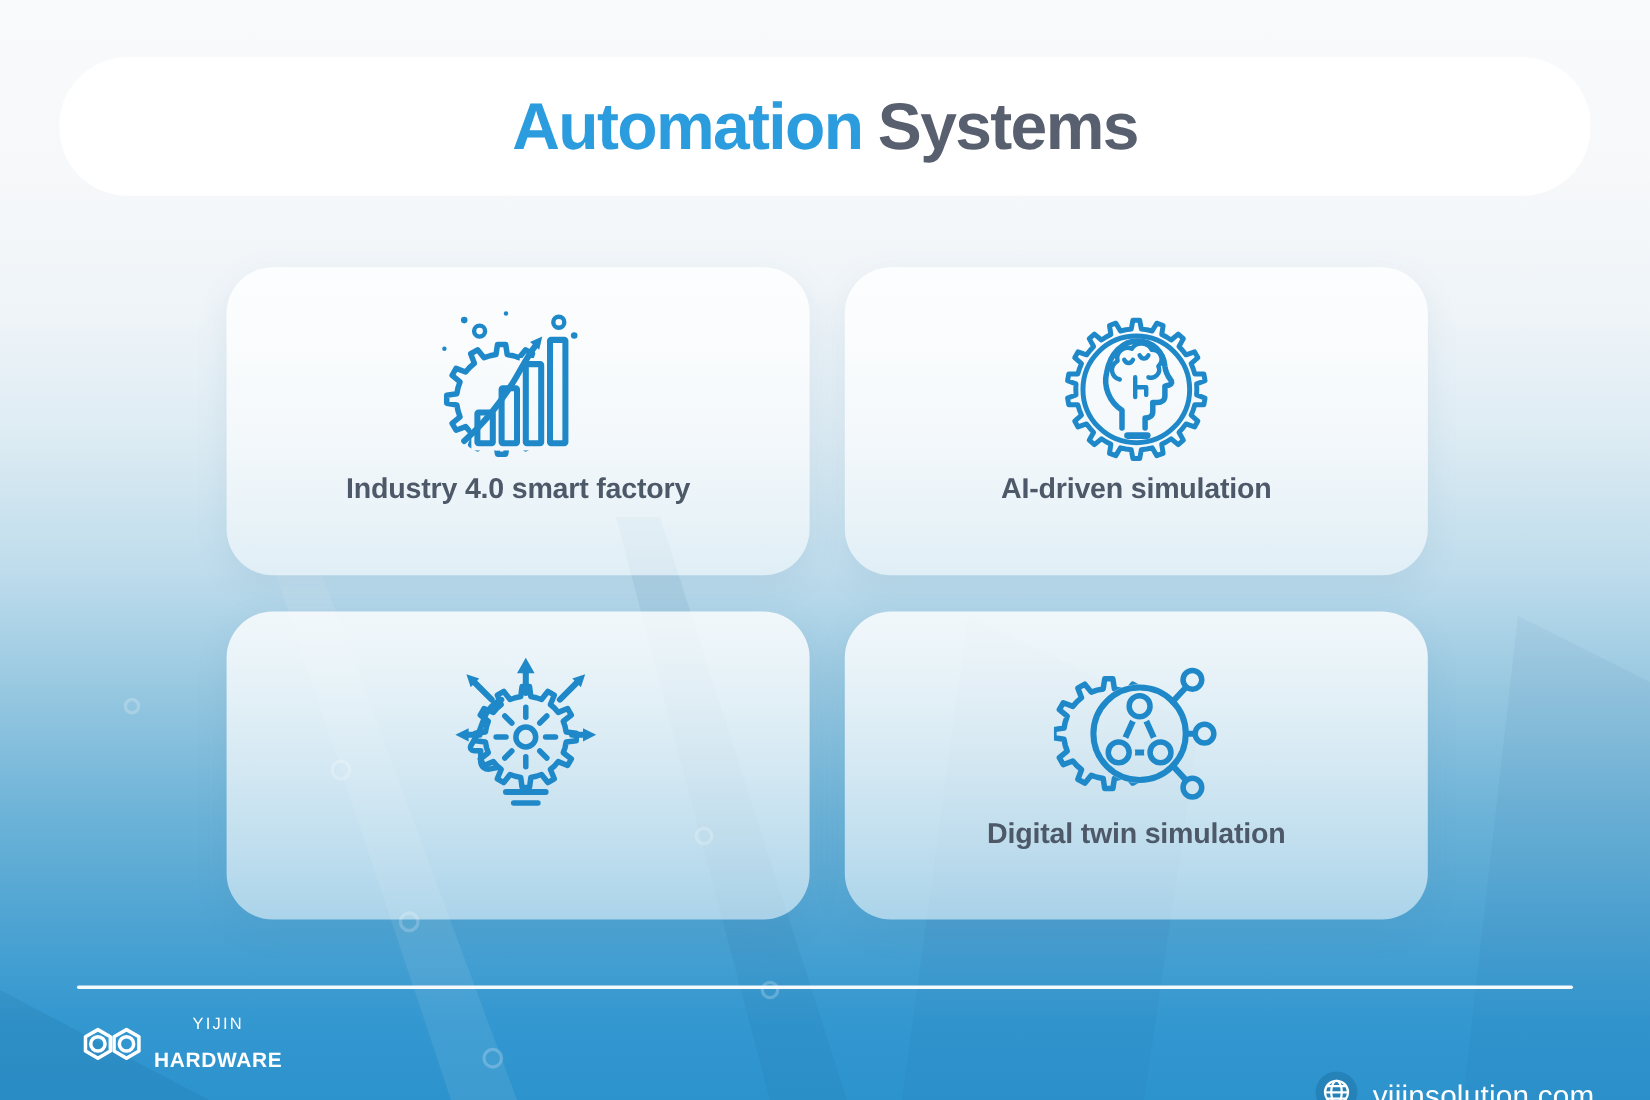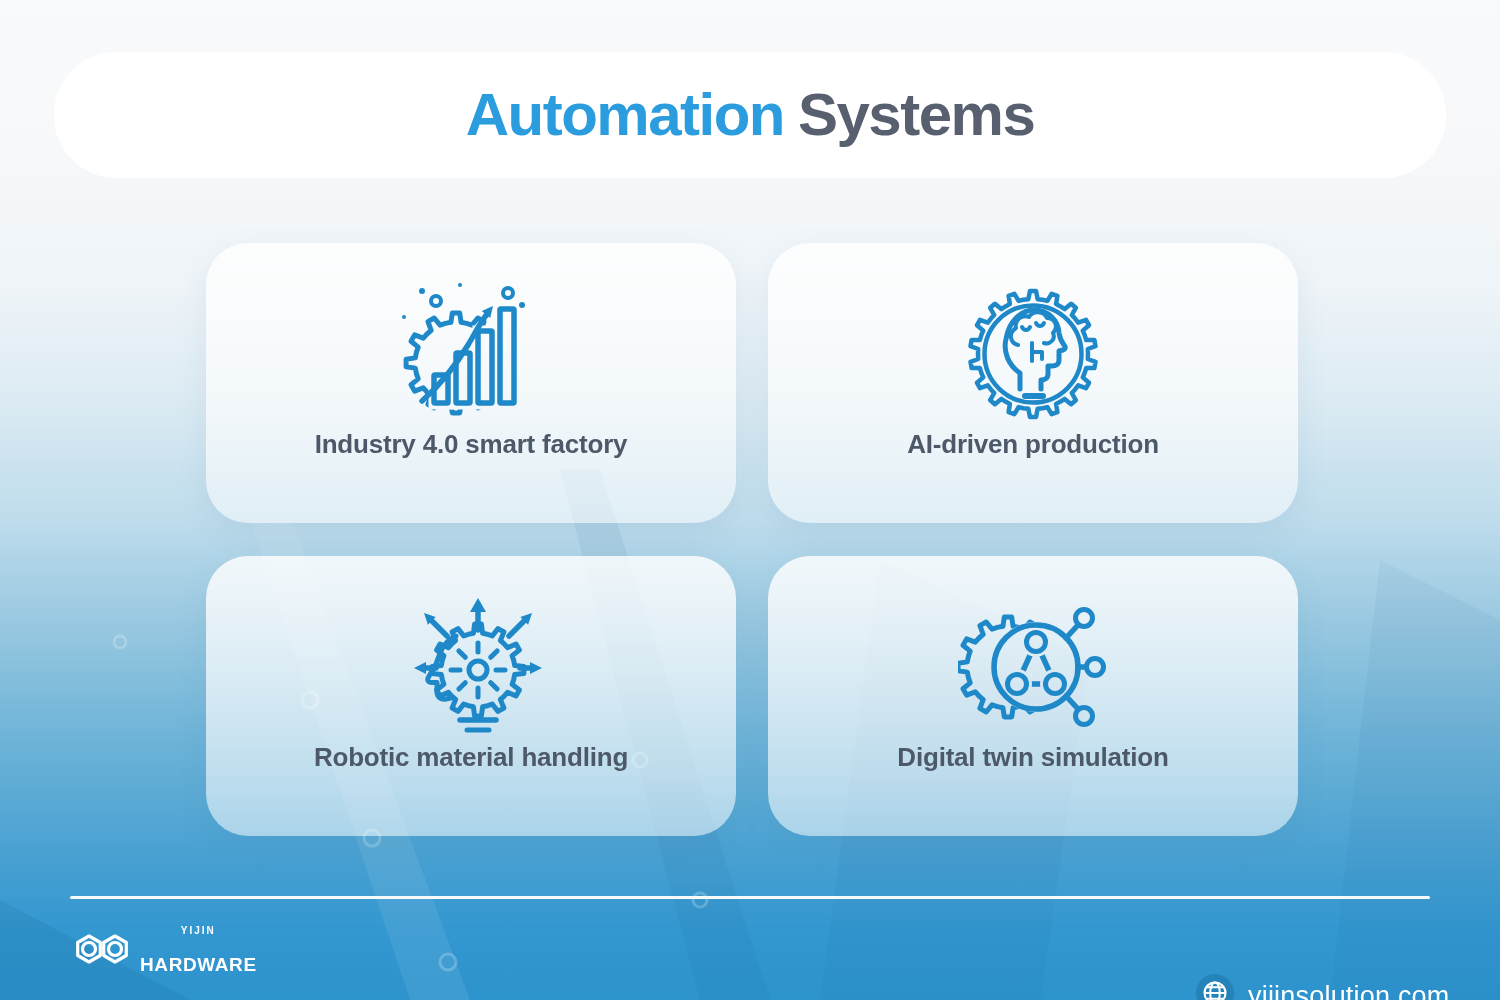--- a/index.html
+++ b/index.html
@@ -37,21 +37,21 @@
     letter-spacing:-0.2px; text-align:center;
   }
   .ic{ stroke:#1e88c9; fill:none; stroke-linecap:round; stroke-linejoin:round; }
   .ic-fill{ fill:#1e88c9; stroke:none; }
   .divider{
     position:absolute; left:70px; top:896px; width:1360px; height:3px;
     background:rgba(255,255,255,0.95); border-radius:2px; z-index:2;
   }
   .brand{ position:absolute; left:74px; top:922px; display:flex; align-items:center; z-index:2; }
   .brand-text{ margin-left:8px; color:#ffffff; text-align:center; }
-  .brand-top{ font-size:10px; font-weight:700; letter-spacing:2px; line-height:17px; }
+  .brand-top{ font-size:15px; font-weight:400; letter-spacing:2px; line-height:17px; }
   .brand-bottom{ font-size:19px; font-weight:700; letter-spacing:0.6px; line-height:21px;margin-top:15px; }
   .site{ position:absolute; left:1196px; top:974px; display:flex; align-items:flex-end; z-index:2; cursor:pointer; }
   .globe-wrap{
     width:38px; height:38px; border-radius:50%;
     background:rgba(11,80,125,0.25);
     display:flex; align-items:center; justify-content:center;
   }
   .site-text{ margin-left:14px; color:#ffffff; font-size:27px; letter-spacing:0.2px; }
 </style>
 </head>
@@ -124,21 +124,21 @@
         <circle class="ic" stroke-width="4.5" cx="75" cy="75" r="48.5"></circle>
         <path class="ic" stroke-width="5" d="M 62 110 L 62 94 C 50 86 45 72 48 60 C 51 42 63 31 76 31 C 90 31 100 41 101 54 C 101.5 58 103 62 106 66 C 108 68 107.5 70 105 71 L 101 72 L 101 81 C 101 85 98 87 94 87 L 90 87 L 90 95 C 90 99 87 101 83 101 L 83 110"></path>
         <g class="ic" stroke-width="4">
           <path d="M 60 66 C 52 64 50 54 58 49 C 56 41 64 35 71 38 C 75 31 86 32 89 39 C 97 39 101 48 95 54 C 98 60 92 66 86 64"></path>
           <path d="M 74 64 L 74 82 M 74 73 L 84 73 L 84 80"></path>
           <path d="M 64 48 C 66 52 70 52 72 48 M 78 44 C 80 48 84 48 86 44"></path>
         </g>
         <path class="ic" stroke-width="6" d="M 67 117 L 85 117"></path>
       </svg>
     </div>
-    <div class="label">AI-driven production</div>
+    <div class="label">AI-driven simulation</div>
   </div>
 
   <div class="card c3">
     <div class="icon-box">
       <svg width="150" height="150" viewBox="0 0 150 150">
         <path class="ic" stroke-width="5" d="M72.4 42.3 L77.4 41.3 L78.6 32.1 L85.4 32.1 L86.6 41.3 L91.6 42.3 L96.3 43.9 L102.0 36.6 L107.9 40.0 L104.4 48.5 L108.2 51.8 L111.5 55.6 L120.0 52.1 L123.4 58.0 L116.1 63.7 L117.7 68.4 L118.7 73.4 L127.9 74.6 L127.9 81.4 L118.7 82.6 L117.7 87.6 L116.1 92.3 L123.4 98.0 L120.0 103.9 L111.5 100.4 L108.2 104.2 L104.4 107.5 L107.9 116.0 L102.0 119.4 L96.3 112.1 L91.6 113.7 L86.6 114.7 L85.4 123.9 L78.6 123.9 L77.4 114.7 L72.4 113.7 L67.7 112.1 L62.0 119.4 L56.1 116.0 L59.6 107.5 L55.8 104.2 L52.5 100.4 L44.0 103.9 L40.6 98.0 L47.9 92.3 L46.3 87.6 L45.3 82.6 L36.1 81.4 L36.1 74.6 L45.3 73.4 L46.3 68.4 L47.9 63.7 L40.6 58.0 L44.0 52.1 L52.5 55.6 L55.8 51.8 L59.6 48.5 L56.1 40.0 L62.0 36.6 L67.7 43.9 Z"></path>
         <circle class="ic" stroke-width="5" cx="82" cy="78" r="9"></circle>
         <g class="ic" stroke-width="5">
           <path d="M 100 78 L 109 78"></path>
           <path d="M 94.7 90.7 L 101.1 97.1"></path>
@@ -161,21 +161,20 @@
           <polygon points="82,6 74,20 90,20"></polygon>
           <polygon points="136,21 132.1,32.7 124.3,24.9"></polygon>
           <polygon points="28,21 31.9,32.7 39.7,24.9"></polygon>
           <polygon points="146,76 134,70 134,82"></polygon>
           <polygon points="18,76 30,70 30,82"></polygon>
         </g>
         <path class="ic" stroke-width="5.5" d="M 64 128 L 100 128"></path>
         <path class="ic" stroke-width="5" d="M 71 138 L 93 138"></path>
       </svg>
     </div>
-    <div class="label">Robotic material handling</div>
   </div>
 
   <div class="card c4">
     <div class="icon-box">
       <svg width="150" height="150" viewBox="0 0 150 150">
         <defs>
           <mask id="m4g">
             <rect width="150" height="150" fill="#fff"></rect>
             <circle cx="78" cy="75" r="45" fill="#000"></circle>
           </mask>

